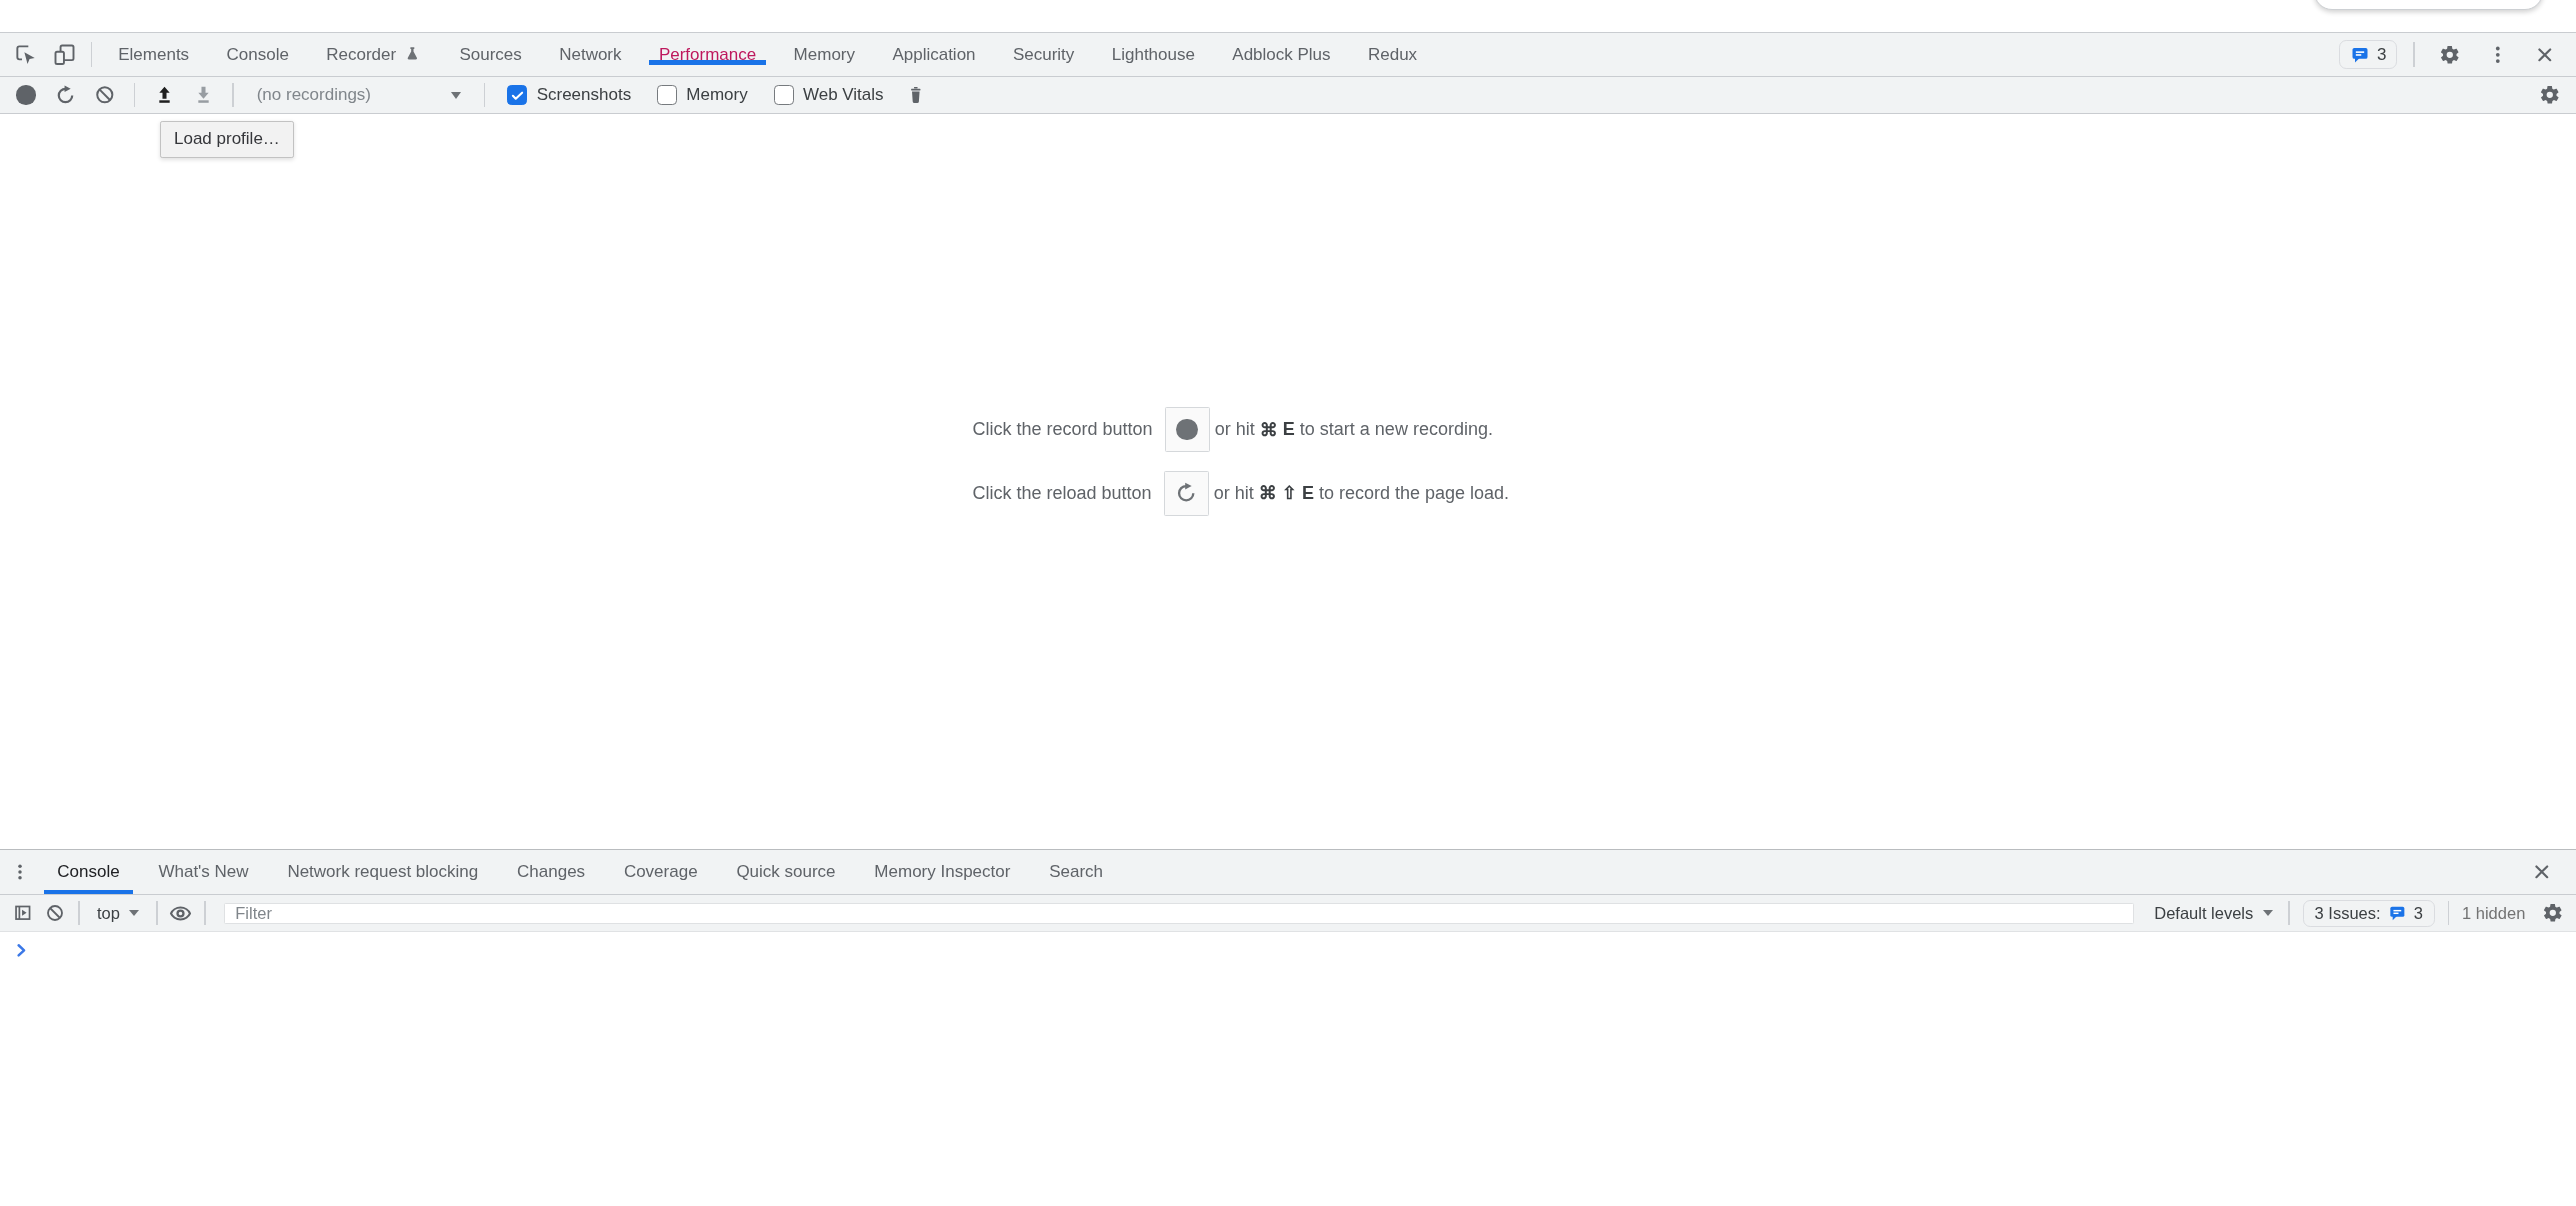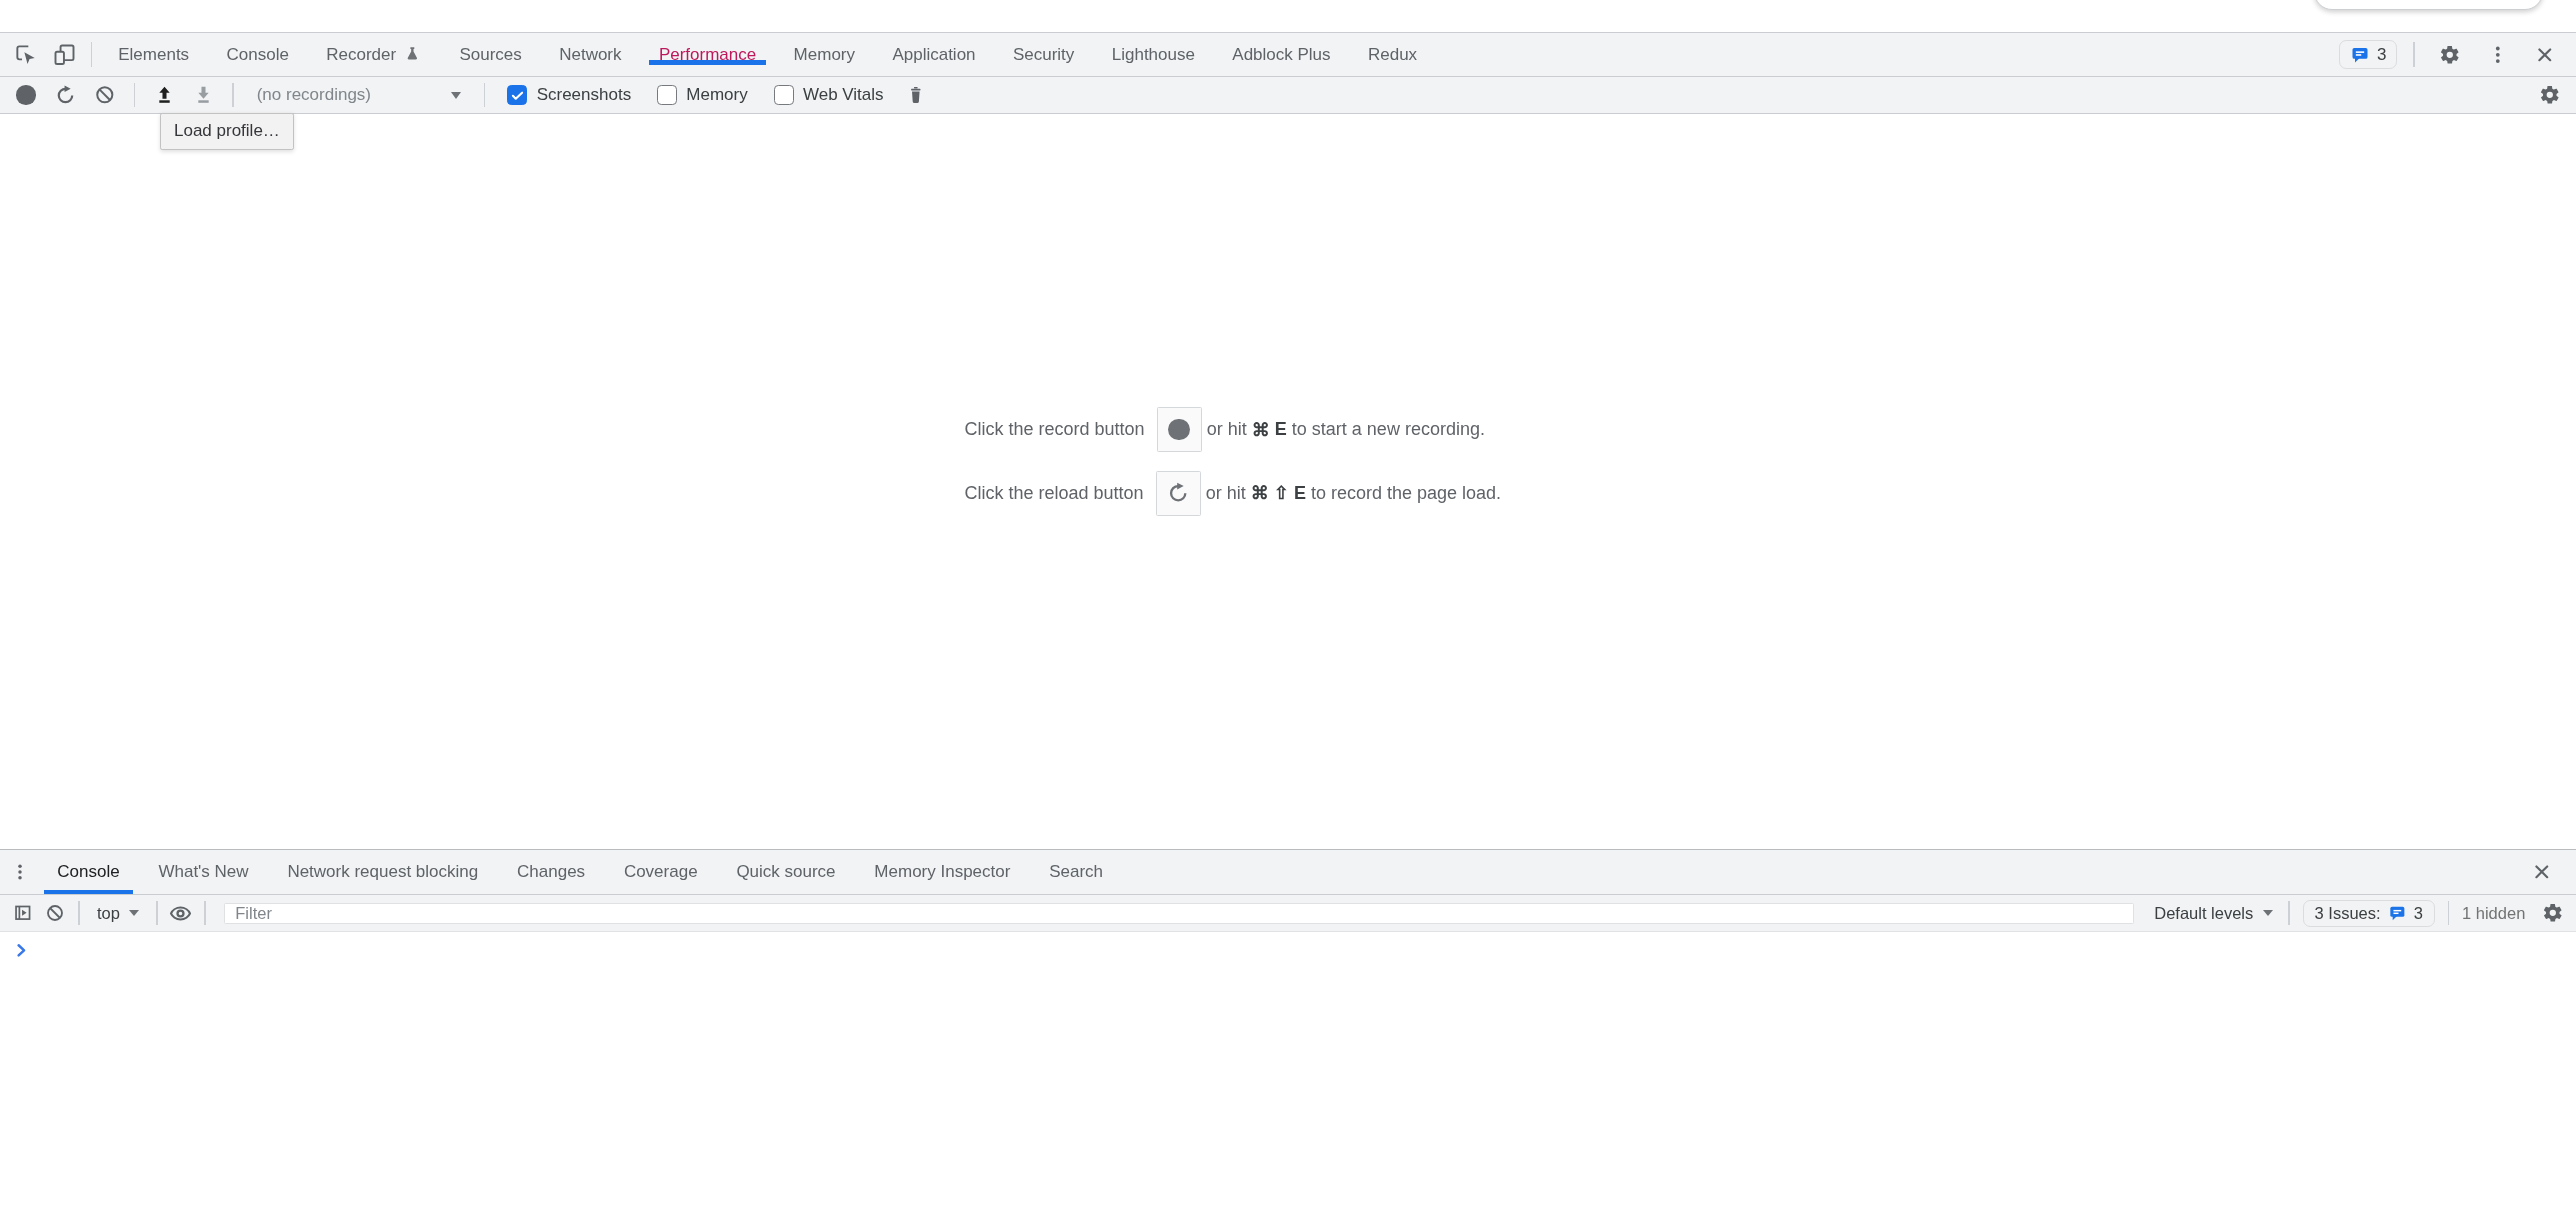--- a/index.html
+++ b/index.html
@@ -60,30 +60,30 @@
   .caret.sm { border-left-width: 5px; border-right-width: 5px; border-top-width: 6.5px; }
   .cb { display: flex; align-items: center; gap: 9.3px; margin: 0 10.8px; font-size: 17px; color: #3c4043; cursor: pointer; }
   .cbbox {
     width: 20px; height: 20px; border: 1.4px solid #767a7e; border-radius: 4.3px; background: #fff;
     display: flex; align-items: center; justify-content: center; flex: none;
   }
   .cbbox.checked { background: #1a73e8; border-color: #1a73e8; }
 
   
   .tooltip {
-    position: absolute; left: 160px; top: 113px; z-index: 5;
+    position: absolute; left: 160px; top: 121px; z-index: 5;
     background: #f2f2f2; border: 0.7px solid #c2c2c2; border-radius: 2.2px;
     padding: 6.5px 13px 8px; font-size: 17px; color: #35363a;
     box-shadow: 0 1.4px 4.3px rgba(0,0,0,.12); white-space: nowrap;
   }
 
   
   .main { flex: 1; background: #fff; overflow: hidden; }
   .empty { width: 647px; margin: 293px auto 0; font-size: 18px; color: #5f6368; }
-  .erow { display: flex; align-items: center; margin-bottom: 18.7px; white-space: nowrap; }
+  .erow { display: flex; align-items: center; margin-bottom: 18.7px; white-space: nowrap; margin-left: 8px; }
   .erow > span { margin-right: 5px; }
   .inline-btn {
     width: 45px; height: 45px; border: 1.4px solid #d5d8db; background: #fafafa; border-radius: 1.4px;
     display: flex; align-items: center; justify-content: center; margin: 0 11.5px 0 7.2px; flex: none; cursor: pointer;
   }
   .inline-btn .dot { width: 21.6px; height: 21.6px; border-radius: 50%; background: #6e7276; }
   .key { font-weight: bold; color: #3c4043; }
   .ehint { line-height: 24.4px; margin-top: 11.5px; }
   .ehint b { color: #3c4043; }
   .link { color: #1a73e8; text-decoration: underline; cursor: pointer; }

